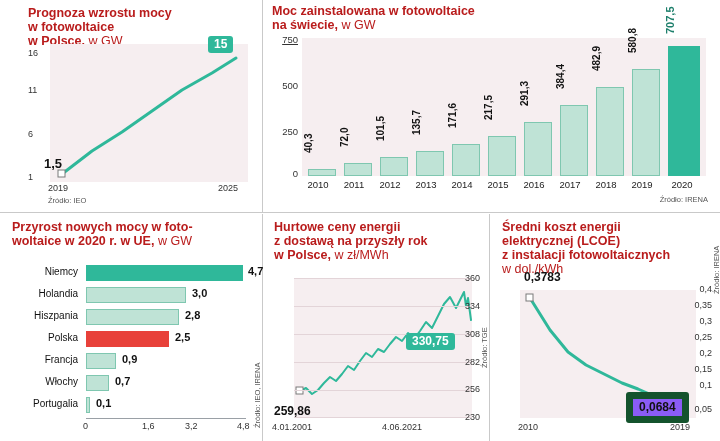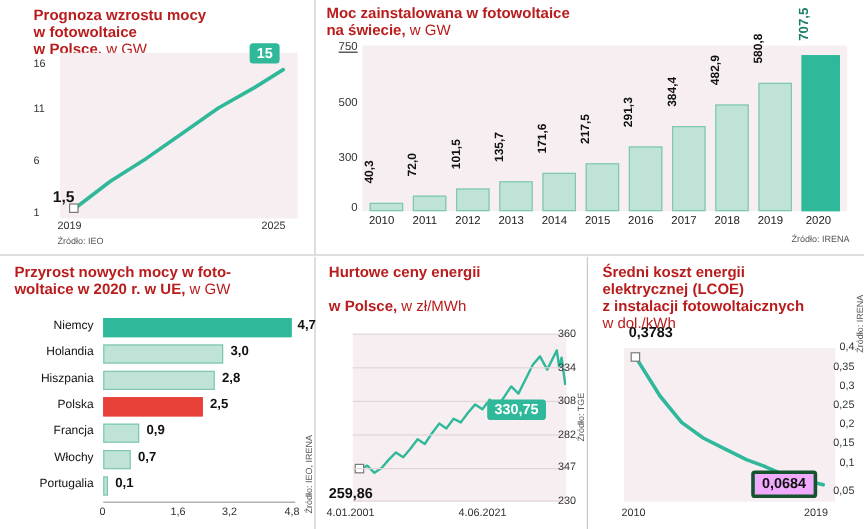--- a/index.html
+++ b/index.html
@@ -14,21 +14,21 @@
   .panel{position:absolute;}
   .ttl{font-weight:bold;font-size:12.5px;line-height:14px;color:#b91c1c;}
   .ttl .sub{font-weight:normal;}
   .src{font-size:7.5px;color:#555;}
   .plot{position:absolute;background:#f6eef0;}
   .tick{position:absolute;font-size:9px;color:#333;}
   .badge{
     position:absolute;background:#2fb89a;color:#fff;font-weight:bold;
     border-radius:3px;padding:2px 6px;font-size:12px;line-height:13px;
   }
-  .badge.white{background:#f0abfc;color:#111;border:3px solid #14532d;}
+  .badge.white{background:#8b5cf6;color:#111;border:7px solid #14532d;}
   .vlabel{
     position:absolute;font-size:7.5px;color:#555;
     transform:rotate(-90deg);transform-origin:left top;white-space:nowrap;
   }
   
   #p1{left:22px;top:4px;width:232px;height:200px;}
   #p1 .ttl{position:absolute;left:6px;top:2px;width:224px;}
   #p1 .plot{left:28px;top:40px;width:198px;height:138px;}
   #p1 .src{position:absolute;left:26px;top:192px;}
   .p1tick{position:absolute;font-size:9px;color:#333;left:6px;}
@@ -116,21 +116,21 @@
     <div class="bar" style="left:186px;width:28px;height:40px;"></div>
     <div class="bar" style="left:222px;width:28px;height:54px;"></div>
     <div class="bar" style="left:258px;width:28px;height:71px;"></div>
     <div class="bar" style="left:294px;width:28px;height:89px;"></div>
     <div class="bar" style="left:330px;width:28px;height:107px;"></div>
     <div class="bar last" style="left:366px;width:32px;height:130px;"></div>
   </div>
 
   <div class="ylab2" style="left:2px;width:30px;top:32px;text-decoration:underline;">750</div>
   <div class="ylab2" style="left:2px;width:30px;top:78px;">500</div>
-  <div class="ylab2" style="left:2px;width:30px;top:124px;">300</div>
+  <div class="ylab2" style="left:2px;width:30px;top:124px;">250</div>
   <div class="ylab2" style="left:2px;width:30px;top:166px;">0</div>
 
   <div class="barlab" style="left:48px;top:140px;">40,3</div>
   <div class="barlab" style="left:84px;top:134px;">72,0</div>
   <div class="barlab" style="left:120px;top:128px;">101,5</div>
   <div class="barlab" style="left:156px;top:122px;">135,7</div>
   <div class="barlab" style="left:192px;top:115px;">171,6</div>
   <div class="barlab" style="left:228px;top:107px;">217,5</div>
   <div class="barlab" style="left:264px;top:93px;">291,3</div>
   <div class="barlab" style="left:300px;top:76px;">384,4</div>
@@ -207,42 +207,42 @@
   <div class="p3tick" style="left:136px;">1,6</div>
   <div class="p3tick" style="left:179px;">3,2</div>
   <div class="p3tick" style="left:231px;">4,8</div>
 
   <div class="vlabel" style="left:247px;top:210px;">Źródło: IEO, IRENA</div>
 </div>
 
 <div class="panel" id="p4">
   <div class="ttl">
     <span>Hurtowe ceny energii</span><br>
-    <br>
+    <span>z dostawą na przyszły rok</span><br>
     <span>w Polsce,</span><span class="sub"> w zł/MWh</span>
   </div>
 
   <div class="plot">
     <div class="gline" style="left:0;top:0;width:178px;"></div>
     <div class="gline" style="left:0;top:28px;width:178px;"></div>
     <div class="gline" style="left:0;top:56px;width:178px;"></div>
     <div class="gline" style="left:0;top:84px;width:178px;"></div>
     <div class="gline" style="left:0;top:112px;width:178px;"></div>
     <div class="gline" style="left:0;top:139px;width:178px;"></div>
     <svg width="178" height="140" viewBox="0 0 178 140">
       <polyline points="6,113 12,110 18,116 24,112 30,105 36,99 42,103 48,96 54,88 60,92 66,83 72,75 78,79 84,71 90,74 96,66 102,59 108,63 114,55 120,61 126,53 132,44 138,50 144,38 150,26 156,19 162,30 166,22 170,14 172,28 174,20 177,42" fill="none" stroke="#2fb89a" stroke-width="2" stroke-linejoin="round" stroke-linecap="round"></polyline>
       <rect x="2" y="109" width="7" height="7" fill="#ffffff" stroke="#7a7a7a" stroke-width="1"></rect>
     </svg>
   </div>
 
   <div class="tick" style="right:4px;top:55px;">360</div>
   <div class="tick" style="right:4px;top:83px;">334</div>
   <div class="tick" style="right:4px;top:111px;">308</div>
   <div class="tick" style="right:4px;top:139px;">282</div>
-  <div class="tick" style="right:4px;top:166px;">347</div>
+  <div class="tick" style="right:4px;top:166px;">256</div>
   <div class="tick" style="right:4px;top:194px;">230</div>
 
   <div class="tick" style="left:6px;top:204px;">4.01.2001</div>
   <div class="tick" style="left:116px;top:204px;">4.06.2021</div>
 
   <div style="position:absolute;left:8px;top:186px;font-size:12px;font-weight:bold;">259,86</div>
   <div class="badge" style="left:140px;top:115px;">330,75</div>
 
   <div class="vlabel" style="left:214px;top:150px;">Źródło: TGE</div>
 </div>

